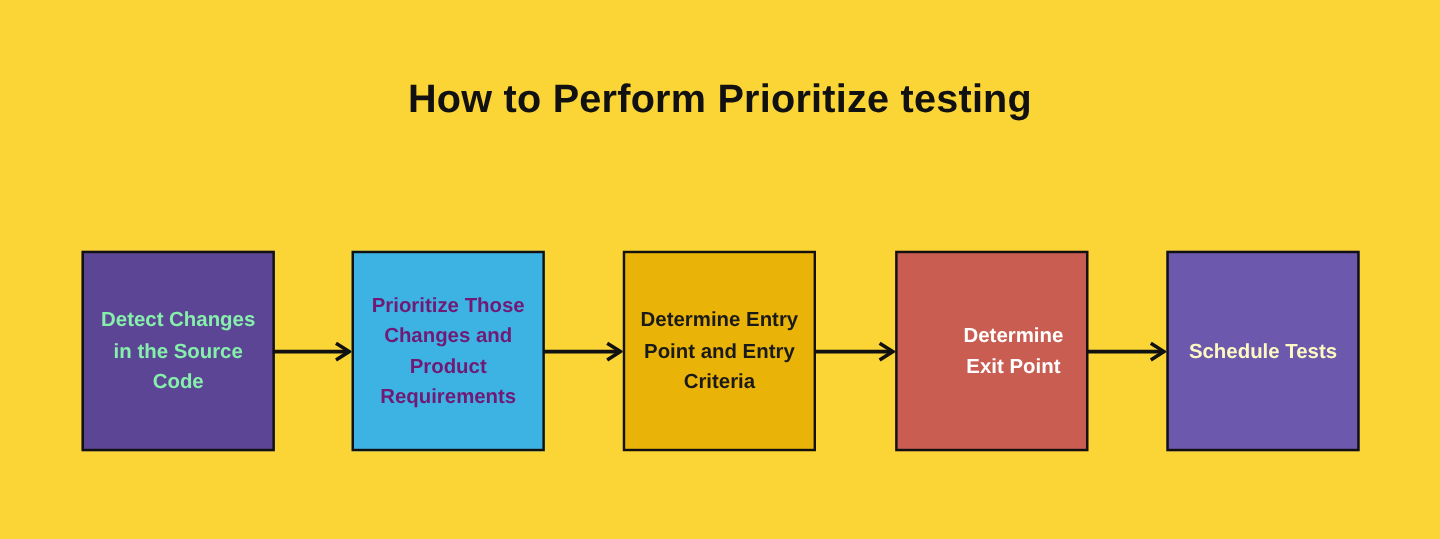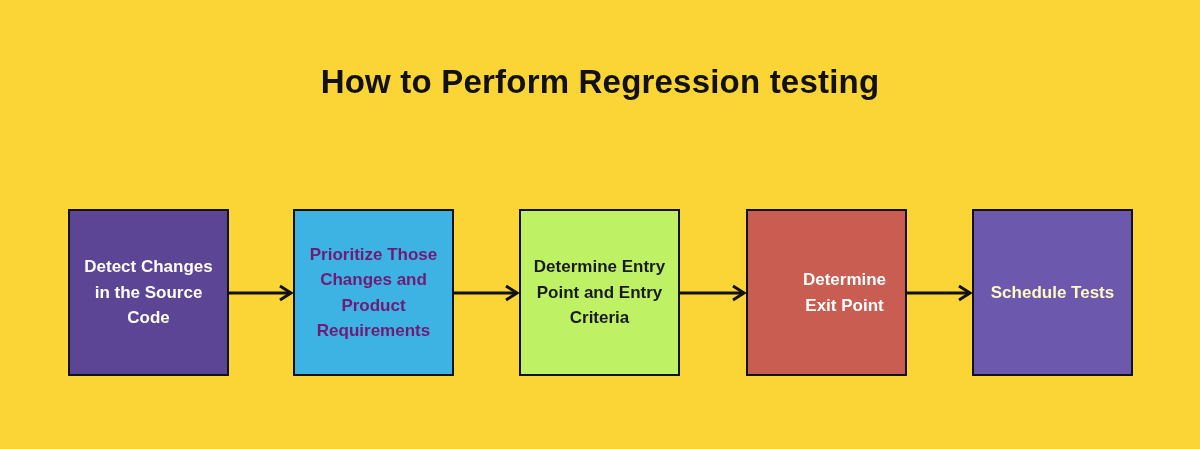--- a/index.html
+++ b/index.html
@@ -76,25 +76,25 @@
   .a1 { left: 385px; }
   .a2 { left: 612px; }
   .a3 { left: 838px; }
   .arrow svg { display: block; }
 </style>
 </head>
 <body style="background: rgb(251, 212, 53);">
 
 <div class="canvas" style="background: rgb(251, 212, 53);">
 
-  <div class="title">How to Perform Regression testing</div>
+  <div class="title">How to Perform Prioritize testing</div>
 
   <div class="flow">
 
-    <div class="node n0" style="background: rgb(92, 69, 148); border-color: rgb(17, 17, 17); color: #ffffff;">
+    <div class="node n0" style="background: rgb(92, 69, 148); border-color: rgb(17, 17, 17); color: #86efac;">
       <span class="node-label">Detect Changes in the Source Code</span>
     </div>
 
     <div class="arrow a0">
       <svg width="66" height="18" viewBox="0 0 66 18" aria-hidden="true">
         <line x1="0" y1="9" x2="62" y2="9" stroke="#111111" stroke-width="3"></line>
         <polyline points="53,2 64,9 53,16" fill="none" stroke="#111111" stroke-width="3"></polyline>
       </svg>
     </div>
 
@@ -102,21 +102,21 @@
       <span class="node-label">Prioritize Those Changes and Product Requirements</span>
     </div>
 
     <div class="arrow a1">
       <svg width="66" height="18" viewBox="0 0 66 18" aria-hidden="true">
         <line x1="0" y1="9" x2="62" y2="9" stroke="#111111" stroke-width="3"></line>
         <polyline points="53,2 64,9 53,16" fill="none" stroke="#111111" stroke-width="3"></polyline>
       </svg>
     </div>
 
-    <div class="node n2" style="background: #bef264; border-color: rgb(17, 17, 17); color: rgb(26, 26, 26);">
+    <div class="node n2" style="background: #eab308; border-color: rgb(17, 17, 17); color: rgb(26, 26, 26);">
       <span class="node-label">Determine Entry Point and Entry Criteria</span>
     </div>
 
     <div class="arrow a2">
       <svg width="66" height="18" viewBox="0 0 66 18" aria-hidden="true">
         <line x1="0" y1="9" x2="62" y2="9" stroke="#111111" stroke-width="3"></line>
         <polyline points="53,2 64,9 53,16" fill="none" stroke="#111111" stroke-width="3"></polyline>
       </svg>
     </div>
 

